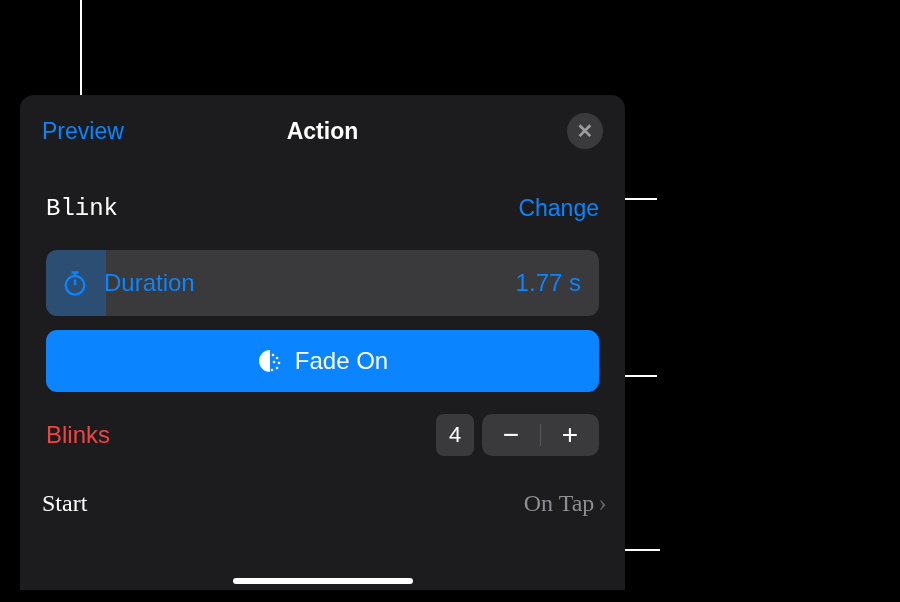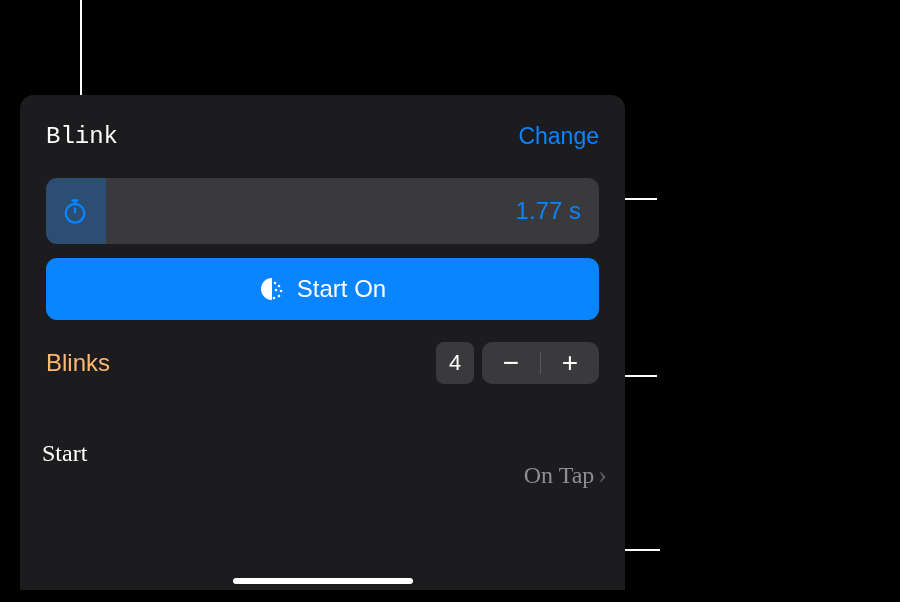--- a/index.html
+++ b/index.html
@@ -165,21 +165,21 @@
       width: 26px;
       height: 26px;
     }
     .blinks-row {
       display: flex;
       align-items: center;
       justify-content: space-between;
       padding: 22px 26px 0 26px;
     }
     .blinks-label {
-      color: #fdba74;
+      color: #ef4444;
       font-size: 24px;
     }
     .blinks-controls {
       display: flex;
       align-items: center;
       gap: 8px;
     }
     .blinks-count {
       background: #3a3a3c;
       border-radius: 8px;
@@ -221,21 +221,20 @@
       font-family: Liberation Serif, serif;
     }
     .start-label {
       color: #fff;
       font-size: 24px;
     }
     .start-value-wrap {
       display: flex;
       align-items: center;
       gap: 4px;
-      margin-top: 44px;
     }
     .start-value {
       color: #8e8e93;
       font-size: 24px;
     }
     .chevron {
       color: #626266;
       font-size: 26px;
       font-weight: 300;
     }
@@ -253,57 +252,65 @@
 </head>
 <body>
 
 <div class="callout-v1"></div>
 <div class="callout-h1"></div>
 <div class="callout-h2"></div>
 <div class="callout-h3"></div>
 
 <div class="panel">
 
+  <div class="panel-header">
+    <span class="preview-link">Preview</span>
+    <span class="panel-title">Action</span>
+    <div class="close-btn">
+      <span class="close-x">✕</span>
+    </div>
+  </div>
 
   <div class="effect-row">
     <span class="effect-name">Blink</span>
     <span class="change-link">Change</span>
   </div>
 
   <div class="duration-row">
     <div class="duration-fill"></div>
     <div class="duration-icon">
       <svg viewBox="0 0 24 24" width="28" height="28" fill="none" stroke="#0a84ff" stroke-width="2">
         <circle cx="12" cy="14" r="8"></circle>
         <line x1="12" y1="14" x2="12" y2="9"></line>
         <line x1="9" y1="3" x2="15" y2="3"></line>
         <line x1="12" y1="3" x2="12" y2="6"></line>
       </svg>
     </div>
+    <span class="duration-label">Duration</span>
     <span class="duration-value">1.77 s</span>
   </div>
 
   <div class="fade-on-row">
     <div class="fade-icon">
       <svg viewBox="0 0 26 26" width="26" height="26">
         <defs>
           <clipPath id="half">
               <rect x="0" y="0" width="13" height="26"></rect>
             </clipPath>
         </defs>
         <circle cx="13" cy="13" r="11" fill="#fff" clip-path="url(#half)"></circle>
         <circle cx="16" cy="7" r="1.3" fill="#fff"></circle>
         <circle cx="20" cy="10" r="1.3" fill="#fff"></circle>
         <circle cx="22" cy="15" r="1.3" fill="#fff"></circle>
         <circle cx="20" cy="20" r="1.3" fill="#fff"></circle>
         <circle cx="15" cy="22" r="1.3" fill="#fff"></circle>
         <circle cx="17" cy="14" r="1.3" fill="#fff"></circle>
       </svg>
     </div>
-    <span class="fade-on-label">Start On</span>
+    <span class="fade-on-label">Fade On</span>
   </div>
 
   <div class="blinks-row">
     <span class="blinks-label">Blinks</span>
     <div class="blinks-controls">
       <div class="blinks-count">4</div>
       <div class="stepper">
         <div class="stepper-btn">−</div>
         <div class="stepper-divider"></div>
         <div class="stepper-btn">+</div>

